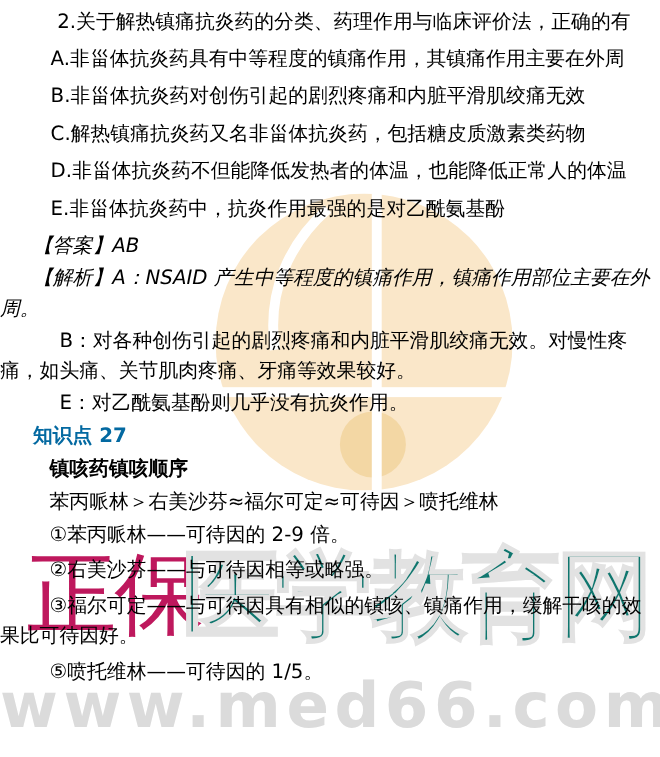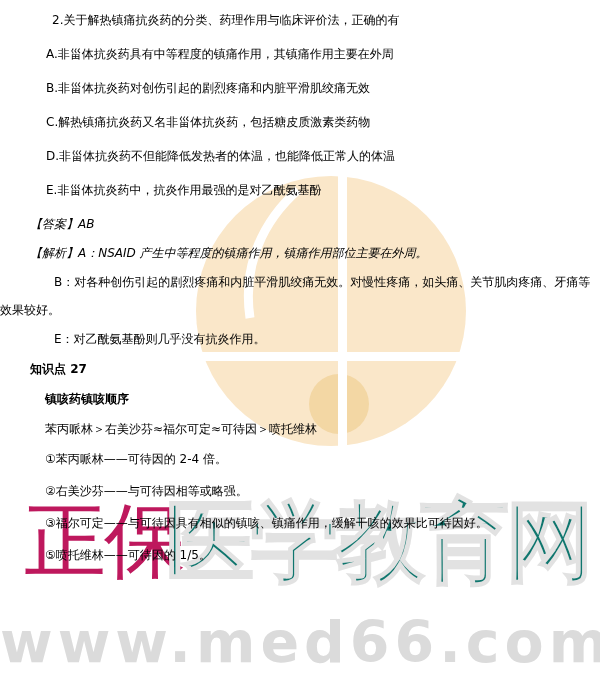--- a/index.html
+++ b/index.html
@@ -25,28 +25,28 @@
     text-shadow:0 0 1px #e6e6e6;
     letter-spacing:-3px;white-space:nowrap;
   }
   .wm-url{
     position:absolute;left:0px;top:614px;
     font-size:57px;font-weight:bold;line-height:1;
     color:#dbdbdb;letter-spacing:5px;white-space:nowrap;
   }
 
   
-  .content{position:relative;z-index:1;padding-top:6px;font-size:12px;}
+  .content{position:relative;z-index:1;padding-top:6px;font-size:18px;}
   .content p{margin:0;line-height:28px;}
   .stem{text-indent:52px;margin-bottom:6px !important;}
   .option{text-indent:46px;margin-bottom:6px !important;}
   .meta{text-indent:30px;margin-bottom:1px !important;font-style:italic;}
   .analysis{text-indent:54px;margin-bottom:1px !important;}
   .kp-heading{
-    text-indent:30px;font-weight:bold;color:#000000;
+    text-indent:30px;font-weight:bold;color:#0369a1;
     margin-top:2px !important;margin-bottom:2px !important;
   }
   .kp-title{text-indent:45px;font-weight:bold;margin-bottom:2px !important;}
   .kp-order{text-indent:45px;margin-bottom:2px !important;}
   .kp-item{text-indent:45px;margin-bottom:4px !important;}
 </style>
 </head>
 <body>
 
 <div class="page">
@@ -75,19 +75,19 @@
     <p class="meta">【答案】AB</p>
     <p class="meta">【解析】A：NSAID 产生中等程度的镇痛作用，镇痛作用部位主要在外周。</p>
 
     <p class="analysis">B：对各种创伤引起的剧烈疼痛和内脏平滑肌绞痛无效。对慢性疼痛，如头痛、关节肌肉疼痛、牙痛等效果较好。</p>
     <p class="analysis">E：对乙酰氨基酚则几乎没有抗炎作用。</p>
 
     <p class="kp-heading">知识点 27</p>
     <p class="kp-title">镇咳药镇咳顺序</p>
     <p class="kp-order">苯丙哌林＞右美沙芬≈福尔可定≈可待因＞喷托维林</p>
 
-    <p class="kp-item">①苯丙哌林——可待因的 2-4 倍。</p>
+    <p class="kp-item">①苯丙哌林——可待因的 2-9 倍。</p>
     <p class="kp-item">②右美沙芬——与可待因相等或略强。</p>
     <p class="kp-item">③福尔可定——与可待因具有相似的镇咳、镇痛作用，缓解干咳的效果比可待因好。</p>
     <p class="kp-item">⑤喷托维林——可待因的 1/5。</p>
   </div>
 
 </div>
 
 </body></html>

